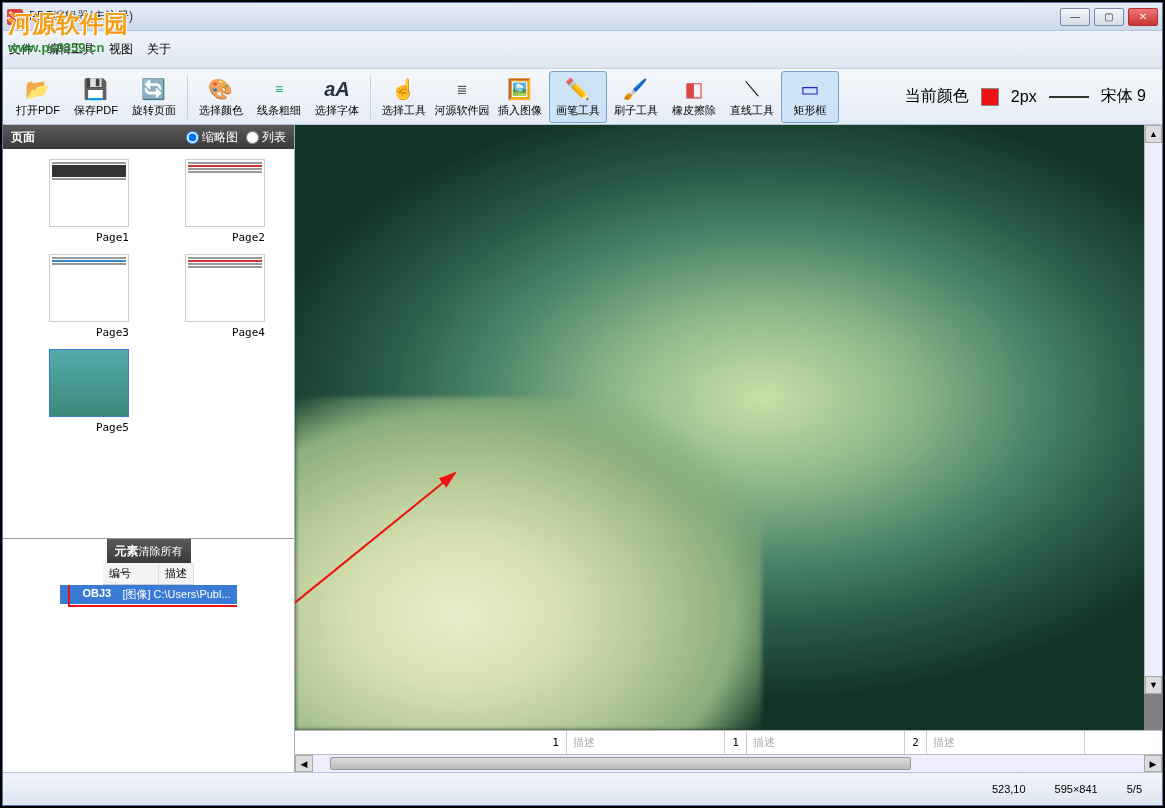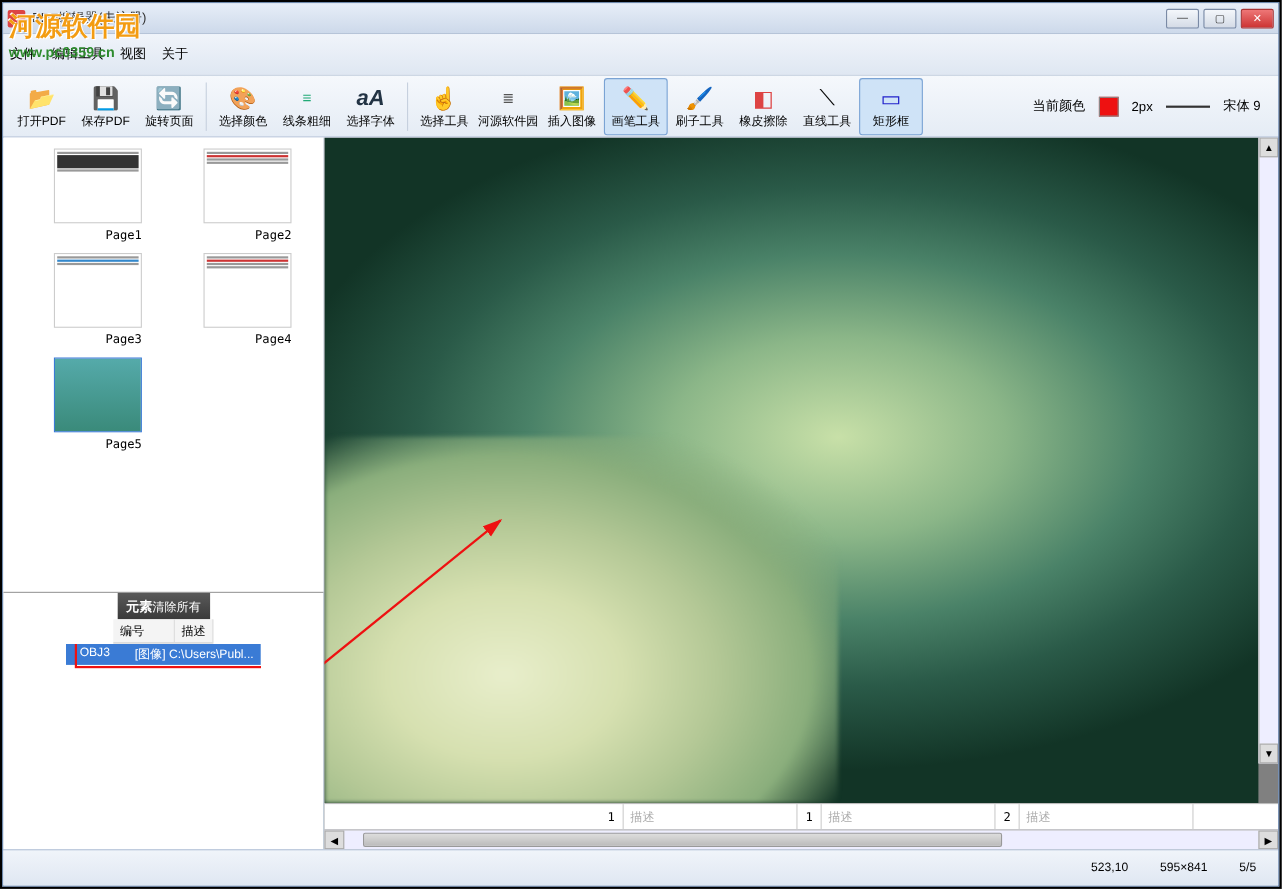--- a/index.html
+++ b/index.html
@@ -13,21 +13,21 @@
 .win-btn.close { background: linear-gradient(#e77, #c33); color: #fff; border-color: #a33; }
 .menubar { height: 38px; background: linear-gradient(#f0f4fa, #dfe7f2); display: flex; align-items: center; padding: 1px 6px; font-size: 12px; gap: 14px; border-bottom: 1px solid #c6d0de; }
 .menubar span { cursor: pointer; }
 .watermark { position: absolute; top: 8px; left: 8px; z-index: 50; pointer-events: none; font-size: 24px; font-weight: bold; color: #f39c12; text-shadow: 1px 1px 0 #fff, -1px -1px 0 #fff; }
 .watermark .sub { display: block; font-size: 13px; color: #2e8b2e; text-shadow: none; }
 .toolbar { height: 56px; background: linear-gradient(#f5f8fc, #e5ecf5); display: flex; align-items: center; padding: 2px 6px; border-bottom: 1px solid #b6c4d8; gap: 0; }
 .tbtn { display: flex; flex-direction: column; align-items: center; justify-content: center; width: 58px; height: 52px; font-size: 11px; cursor: pointer; border: 1px solid transparent; border-radius: 3px; }
 .tbtn.active { background: #cfe3f7; border-color: #7aa3d4; }
 .tbtn .ticon { width: 28px; height: 28px; display: flex; align-items: center; justify-content: center; font-size: 20px; }
 .tsep { width: 1px; height: 44px; background: #c6d0de; margin: 0 4px; }
-.toolbar-right { margin-left: auto; display: flex; align-items: center; gap: 12px; font-size: 12px; padding-right: 10px; }
+.toolbar-right { margin-left: auto; display: flex; align-items: center; gap: 12px; font-size: 16px; padding-right: 10px; }
 .color-swatch { width: 18px; height: 18px; background: #e11; border: 1px solid #888; }
 .line-sample { width: 40px; height: 0; border-top: 2px solid #333; }
 .content { flex: 1; display: flex; overflow: hidden; }
 .sidebar { width: 292px; background: #fff; display: flex; flex-direction: column; border-right: 1px solid #a0b0c0; }
 .pane-header { height: 24px; background: linear-gradient(#5a5a5a, #3a3a3a); color: #fff; display: flex; align-items: center; padding: 0 8px; font-size: 12px; }
 .pane-header .ph-title { flex: 1; font-weight: bold; }
 .pane-header label { display: flex; align-items: center; gap: 3px; margin-left: 8px; font-weight: normal; cursor: pointer; }
 .pane-header input[type=radio] { margin: 0; }
 .thumbs { flex: 1; overflow: auto; padding: 10px 6px; display: flex; flex-wrap: wrap; gap: 10px 16px; align-content: flex-start; background: #fff; }
 .thumb { width: 120px; display: flex; flex-direction: column; align-items: flex-end; cursor: pointer; }
@@ -38,21 +38,21 @@
 .tblock { height: 12px; background: #333; }
 .elem-pane { height: 234px; border-top: 1px solid #999; display: flex; flex-direction: column; align-items: center; }
 .elem-pane .pane-header .clear { font-weight: normal; font-size: 11px; cursor: pointer; }
 .elem-table-head { display: flex; font-size: 11px; border-bottom: 1px solid #ccc; background: #f4f4f4; }
 .elem-table-head div { padding: 3px 6px; border-right: 1px solid #ddd; }
 .elem-table-head .c1 { width: 56px; }
 .elem-table-head .c2 { flex: 1; }
 .elem-rows { flex: 1; overflow: auto; position: relative; }
 .elem-row { display: flex; font-size: 11px; font-family: Consolas, monospace; cursor: pointer; }
 .elem-row.selected { background: #3a7bd5; color: #fff; }
-.elem-row .c1 { width: 56px; padding: 2px 12px; }
+.elem-row .c1 { width: 56px; padding: 2px 22px; font-weight: bold; }
 .elem-row .c2 { flex: 1; padding: 2px 6px; white-space: nowrap; overflow: hidden; text-overflow: ellipsis; }
 .red-box { position: absolute; left: 8px; top: -2px; width: 240px; height: 24px; border: 2px solid #e11; pointer-events: none; }
 .canvas-wrap { flex: 1; display: flex; flex-direction: column; background: #808080; position: relative; }
 .canvas-area { flex: 1; position: relative; overflow: hidden; }
 .canvas { position: absolute; inset: 0 18px 0 0; background: radial-gradient(ellipse 60% 50% at 55% 45%, #c8e0a8 0%, #8bb688 30%, #4a8268 55%, #2a5a48 75%, #123426 100%); }
 .fur { position: absolute; left: 0; bottom: 0; width: 55%; height: 55%; background: radial-gradient(ellipse at 35% 65%, #e8eecb 0%, #d6e0b0 25%, #b4c896 45%, #8aae7c 65%, transparent 80%); filter: blur(2px); }
 .vscroll { position: absolute; right: 0; top: 0; width: 18px; bottom: 36px; background: #eef; border-left: 1px solid #bbb; }
 .vscroll .arrow { height: 18px; background: #ddd; border: 1px solid #aaa; display: flex; align-items: center; justify-content: center; font-size: 9px; cursor: pointer; }
 .vscroll .track { position: absolute; top: 18px; bottom: 18px; left: 0; right: 0; }
 .vscroll .arrow.dn { position: absolute; bottom: 0; left: 0; right: 0; }
@@ -160,20 +160,31 @@
       <div class="color-swatch"></div>
       <span>2px</span>
       <div class="line-sample"></div>
       <span>宋体 9</span>
     </div>
   </div>
 
   <div class="content">
 
     <div class="sidebar">
+      <div class="pane-header">
+        <span class="ph-title">页面</span>
+        <label>
+            <input type="radio" name="pv" checked="" style="">
+            <span>缩略图</span>
+          </label>
+        <label>
+            <input type="radio" name="pv" style="">
+            <span>列表</span>
+          </label>
+      </div>
       <div class="thumbs">
         <div class="thumb">
             <div class="timg">
               <div class="tline"></div>
               <div class="tblock"></div>
               <div class="tline"></div>
             </div>
             <div class="tlabel">Page1</div>
           </div>
         <div class="thumb">

